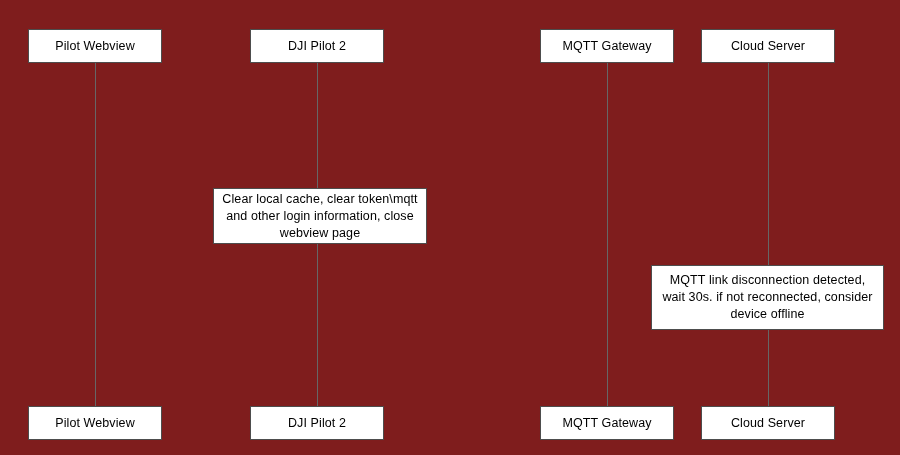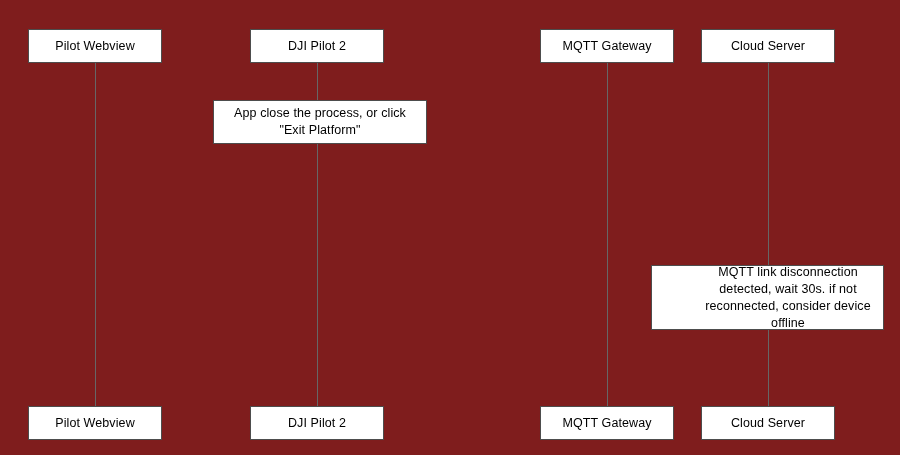--- a/index.html
+++ b/index.html
@@ -74,24 +74,24 @@
   <div class="actor-box" style="left:250px; top:29px; width:134px; height:34px;">
     <span>DJI Pilot 2</span>
   </div>
   <div class="actor-box" style="left:540px; top:29px; width:134px; height:34px;">
     <span>MQTT Gateway</span>
   </div>
   <div class="actor-box" style="left:701px; top:29px; width:134px; height:34px;">
     <span>Cloud Server</span>
   </div>
 
-  <div class="note-box" style="left:213px; top:100px; width:214px; height:44px;">
-    <span class="note-text">App close the process, or click "Exit Platform"</span>
+  <div class="note-box" style="left:213px; top:188px; width:214px; height:56px;">
+    <span class="note-text">Clear local cache, clear token\mqtt and other login information, close webview page</span>
   </div>
-  <div class="note-box" style="left:651px; top:265px; width:233px; height:65px;padding-left:48px;">
+  <div class="note-box" style="left:651px; top:265px; width:233px; height:65px;">
     <span class="note-text">MQTT link disconnection detected, wait 30s. if not reconnected, consider device offline</span>
   </div>
 
   <div class="actor-box" style="left:28px; top:406px; width:134px; height:34px;">
     <span>Pilot Webview</span>
   </div>
   <div class="actor-box" style="left:250px; top:406px; width:134px; height:34px;">
     <span>DJI Pilot 2</span>
   </div>
   <div class="actor-box" style="left:540px; top:406px; width:134px; height:34px;">

